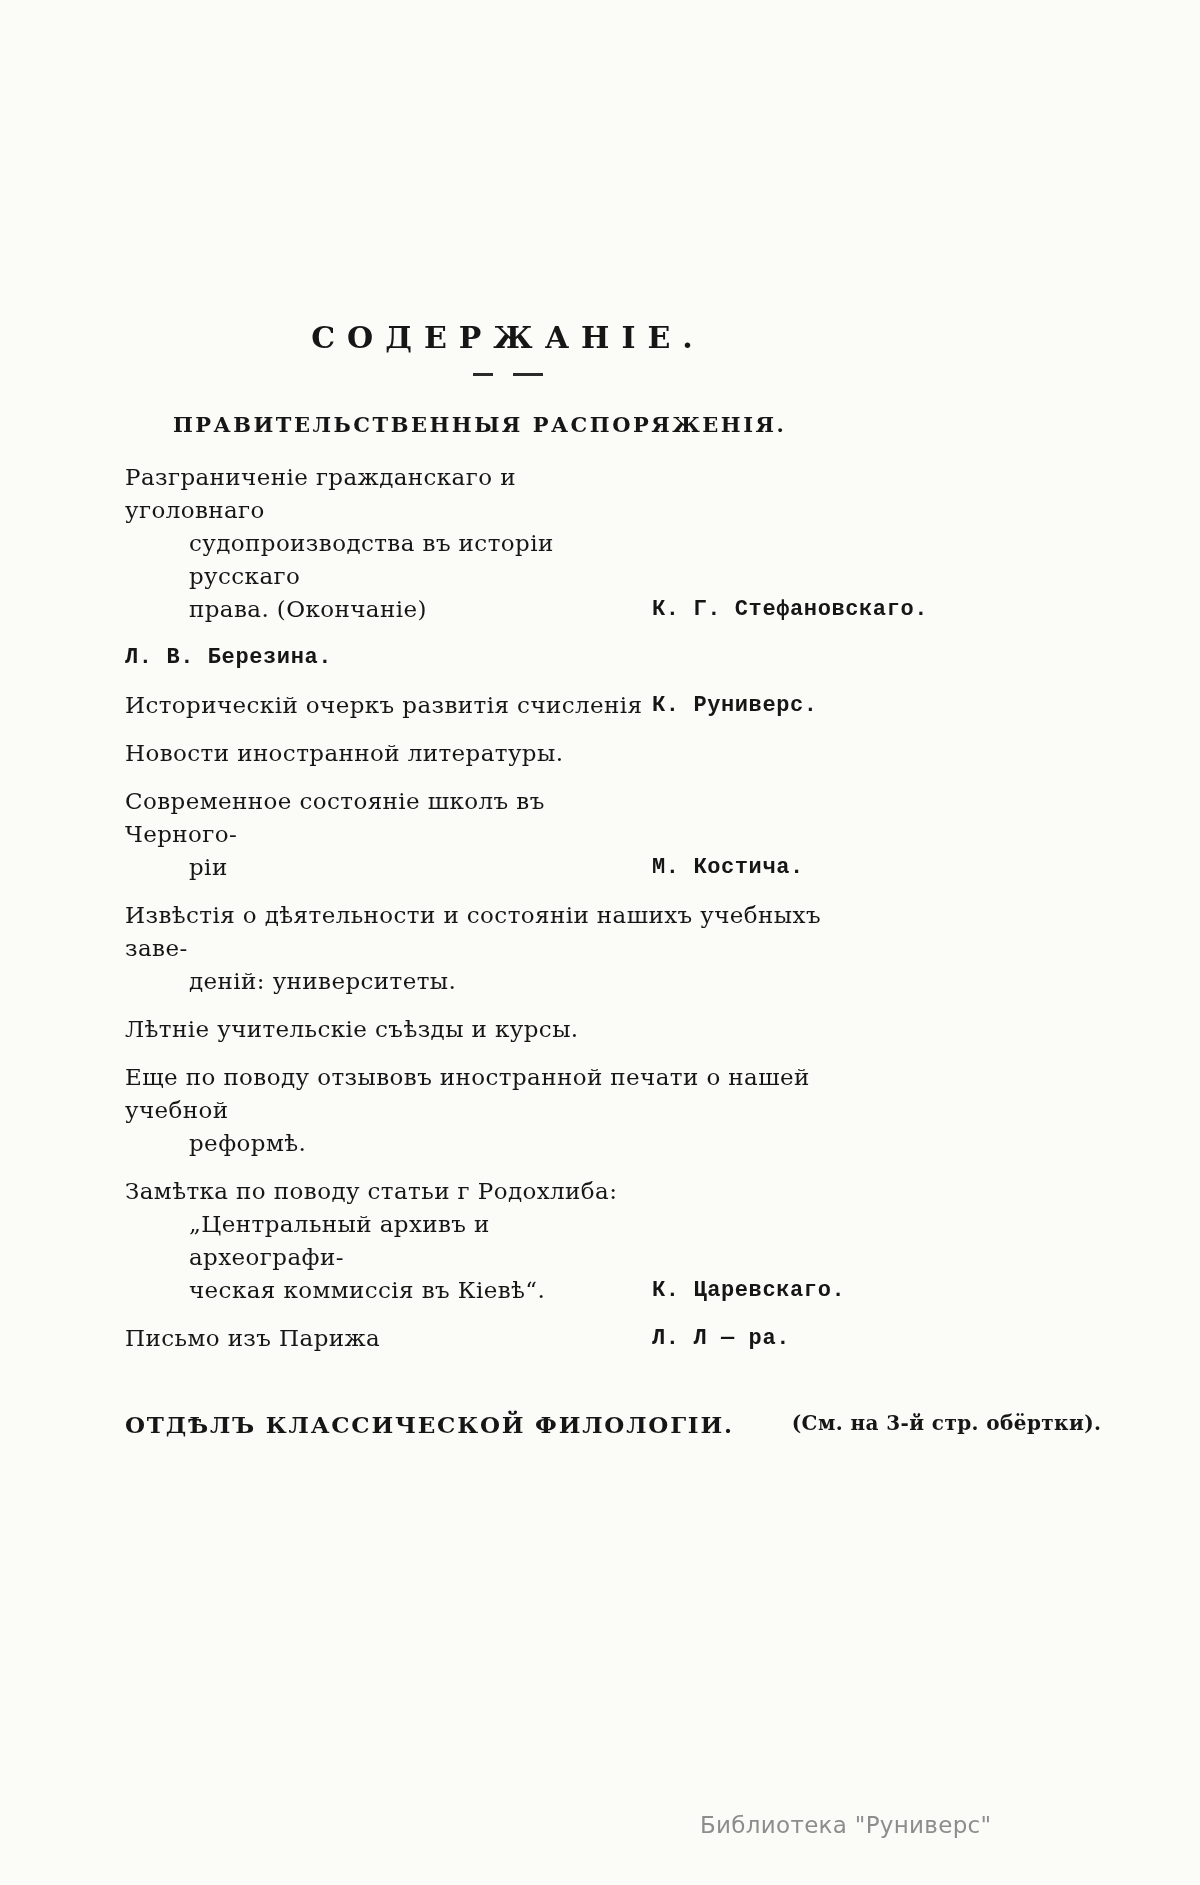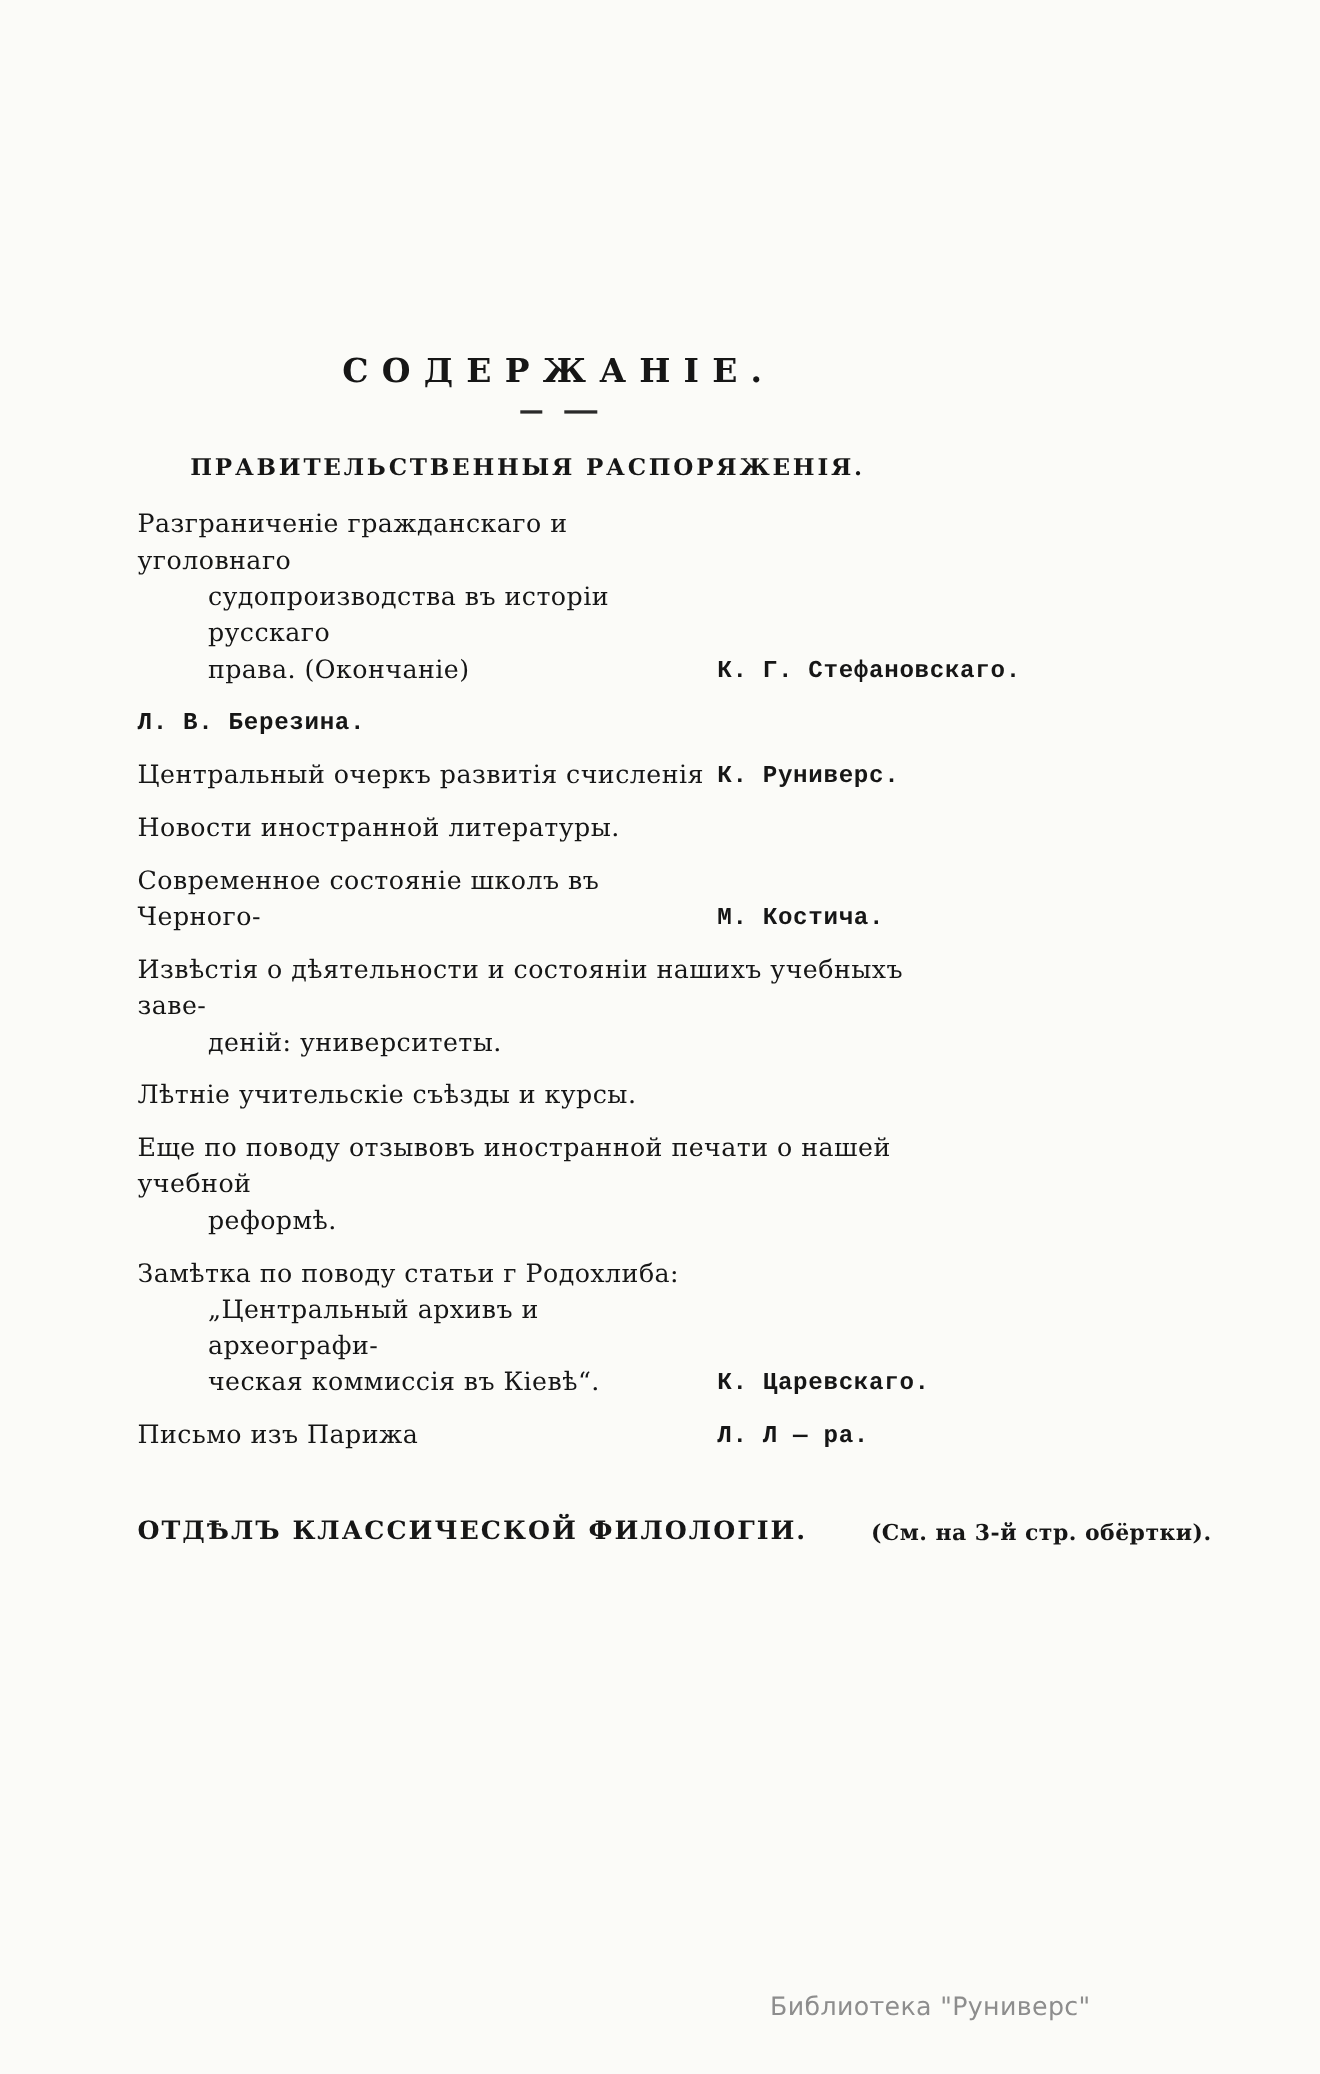--- a/index.html
+++ b/index.html
@@ -64,21 +64,21 @@
     font-size: 22px;
     font-weight: bold;
     line-height: 33px;
     white-space: nowrap;
     letter-spacing: 0.6px;
     font-family: Liberation Mono, monospace;
   }
   .classics-row {
     margin-top: 56px;
     display: flex;
-    align-items: flex-end;
+    align-items: flex-start;
   }
   .classics-title {
     font-size: 23px;
     font-weight: bold;
     letter-spacing: 1.8px;
     white-space: nowrap;
   }
   .classics-note {
     margin-left: 58px;
     font-size: 20px;
@@ -120,34 +120,35 @@
       </div>
       <div class="entry-author">К. Г. Стефановскаго.</div>
     </div>
 
     <div class="entry">
       <div class="entry-author">Л. В. Березина.</div>
     </div>
 
     <div class="entry">
       <div class="entry-text">
-        <div class="line first">Центральный очеркъ развитія счисленія</div>
+        <div class="line first">Историческій очеркъ развитія счисленія</div>
       </div>
       <div class="entry-author">К. Руниверс.</div>
     </div>
 
     <div class="entry">
       <div class="entry-text">
         <div class="line first">Новости иностранной литературы.</div>
       </div>
     </div>
 
     <div class="entry">
       <div class="entry-text">
         <div class="line first">Современное состояніе школъ въ Черного-</div>
+        <div class="line cont">ріи</div>
       </div>
       <div class="entry-author">М. Костича.</div>
     </div>
 
     <div class="entry wide">
       <div class="entry-text">
         <div class="line first">Извѣстія о дѣятельности и состояніи нашихъ учебныхъ заве-</div>
         <div class="line cont">деній: университеты.</div>
       </div>
     </div>

